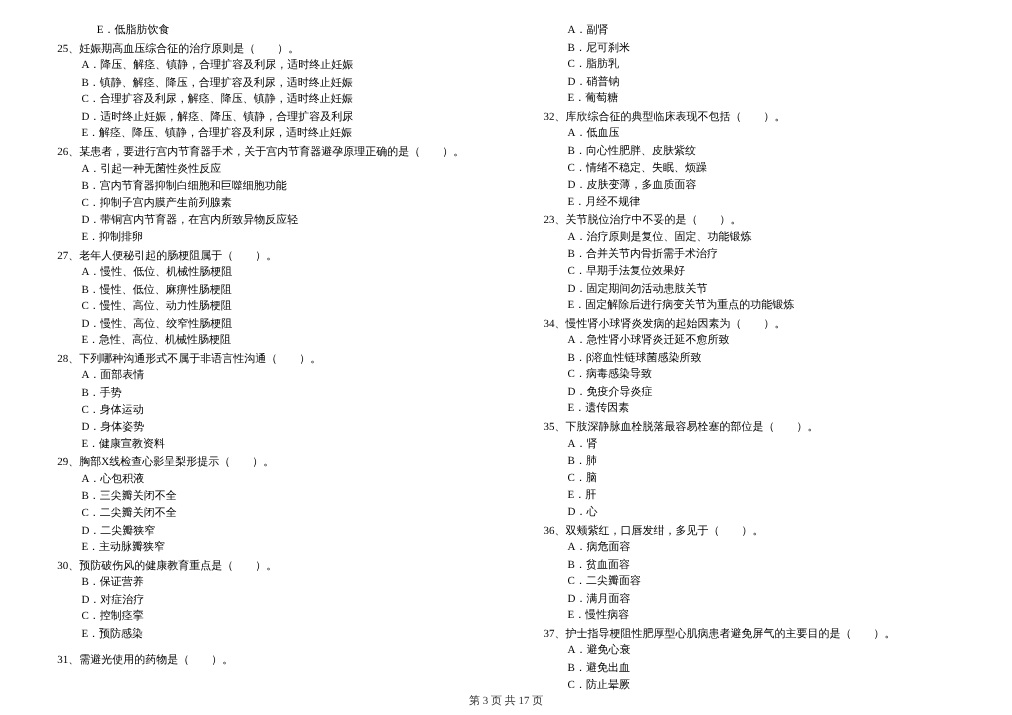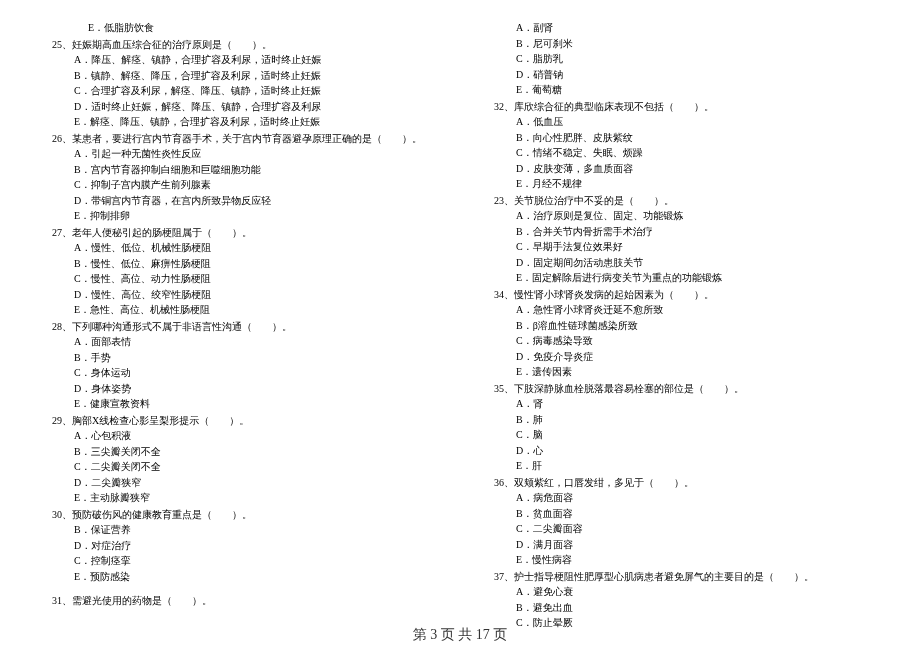--- a/index.html
+++ b/index.html
@@ -32,21 +32,21 @@
     }
     .option {
       padding-left: 58px;
       text-indent: -14px;
     }
     .footer {
       position: absolute;
       bottom: 6px;
       width: 860px;
       text-align: center;
-      font-size: 14px;
+      font-size: 10px;
       color: #333;
     }
   </style>
 </head>
 <body>
 
 <div class="columns">
   <div class="col">
     <div class="opt-e-first">E．低脂肪饮食</div>
     <div class="question">25、妊娠期高血压综合征的治疗原则是（　　）。</div>
@@ -109,22 +109,22 @@
     <div class="question">34、慢性肾小球肾炎发病的起始因素为（　　）。</div>
     <div class="option">A．急性肾小球肾炎迁延不愈所致</div>
     <div class="option">B．β溶血性链球菌感染所致</div>
     <div class="option">C．病毒感染导致</div>
     <div class="option">D．免疫介导炎症</div>
     <div class="option">E．遗传因素</div>
     <div class="question">35、下肢深静脉血栓脱落最容易栓塞的部位是（　　）。</div>
     <div class="option">A．肾</div>
     <div class="option">B．肺</div>
     <div class="option">C．脑</div>
+    <div class="option">E．肝</div>
     <div class="option">D．心</div>
-    <div class="option">E．肝</div>
     <div class="question">36、双颊紫红，口唇发绀，多见于（　　）。</div>
     <div class="option">A．病危面容</div>
     <div class="option">B．贫血面容</div>
     <div class="option">C．二尖瓣面容</div>
     <div class="option">D．满月面容</div>
     <div class="option">E．慢性病容</div>
     <div class="question">37、护士指导梗阻性肥厚型心肌病患者避免屏气的主要目的是（　　）。</div>
     <div class="option">A．避免心衰</div>
     <div class="option">B．避免出血</div>
     <div class="option">C．防止晕厥</div>

